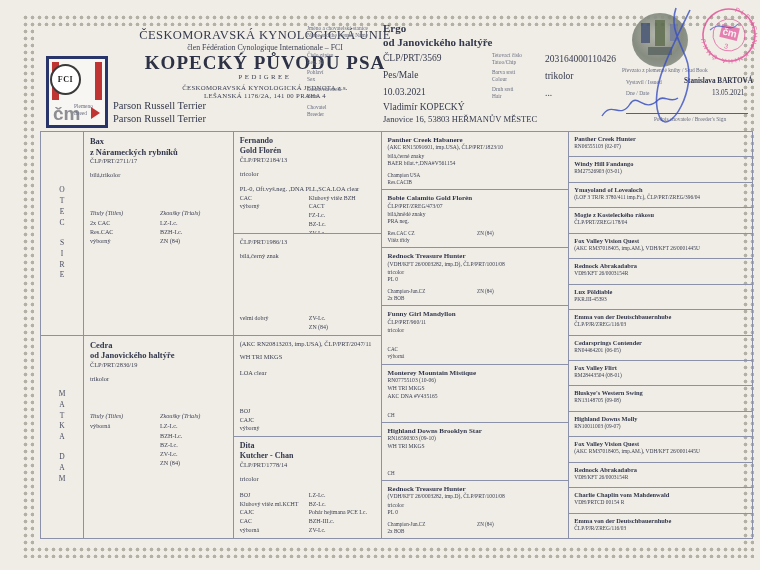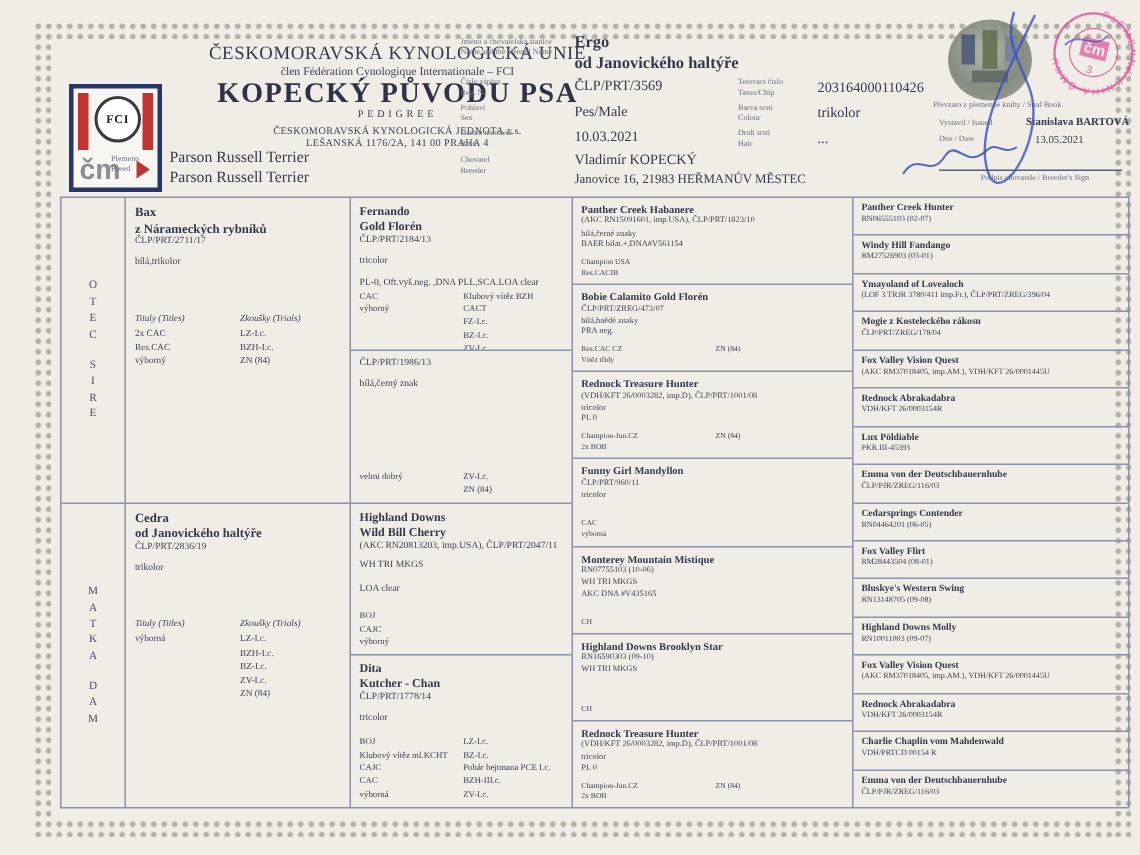--- a/index.html
+++ b/index.html
@@ -14,21 +14,21 @@
   #strip-left{left:22px;top:14px;width:12px;height:544px;}
   #strip-right{left:742px;top:14px;width:12px;height:544px;}
 
   .abs{position:absolute;}
   .ctr{text-align:center;}
 
   
   #logo{left:46px;top:56px;width:62px;height:72px;border:3px solid #27356b;background:#f7f6f2;box-sizing:border-box;}
   #logo .bar{position:absolute;top:3px;width:7px;height:38px;background:#c03434;}
   #logo .bar.l{left:3px;} #logo .bar.r{right:3px;}
-  #logo .fci-circle{position:absolute;left:14px;top:5px;width:27px;height:27px;border:2px solid #3a3a3a;
+  #logo .fci-circle{position:absolute;left:1px;top:5px;width:27px;height:27px;border:2px solid #3a3a3a;
         border-radius:50%;background:#fff;font-size:8px;font-weight:bold;color:#222;
         display:flex;align-items:center;justify-content:center;letter-spacing:.5px;}
   #logo .cmku{position:absolute;left:4px;bottom:2px;font-weight:bold;font-size:19px;color:#8d8d93;
         font-family:"Liberation Sans",sans-serif;line-height:1;}
   #logo .tri{position:absolute;right:5px;bottom:6px;width:0;height:0;border-left:9px solid #c03434;
         border-top:6px solid transparent;border-bottom:6px solid transparent;}
 
   #hdr-org{left:100px;top:28px;width:330px;font-size:12.5px;letter-spacing:.4px;color:#34384c;}
   #hdr-member{left:100px;top:43px;width:330px;font-size:7.8px;}
   #hdr-title{left:100px;top:52px;width:330px;font-size:19px;font-weight:bold;letter-spacing:1px;color:#2e3246;}
@@ -50,21 +50,21 @@
   #lbl-born{left:307px;top:86px;} #val-born{left:383px;top:87px;}
   #lbl-breeder{left:307px;top:104px;} #val-breeder1{left:383px;top:102px;}
   #val-breeder2{left:383px;top:114px;font-size:8.6px;}
 
   #lbl-chip{left:492px;top:52px;}   #val-chip{left:545px;top:54px;}
   #lbl-colour{left:492px;top:69px;} #val-colour{left:545px;top:71px;}
   #lbl-hair{left:492px;top:86px;}   #val-hair{left:545px;top:88px;}
 
   #lbl-studbook{left:622px;top:67px;width:130px;font-size:5.4px;color:#6a6e82;}
   #lbl-issued{left:626px;top:79px;} #val-issued{left:684px;top:77px;font-size:7.2px;font-weight:bold;color:#34384c;}
-  #lbl-date{left:626px;top:90px;}   #val-date{left:690px;top:89px;font-size:7.2px;color:#34384c;}
+  #lbl-date{left:626px;top:90px;}   #val-date{left:712px;top:89px;font-size:7.2px;color:#34384c;}
   #sign-line{left:626px;top:113px;width:122px;border-top:1px solid #5b5f72;}
   #lbl-sign{left:630px;top:116px;width:120px;font-size:5.4px;color:#6a6e82;}
 
   
   #hologram{left:632px;top:13px;width:56px;height:54px;border-radius:50%;overflow:hidden;opacity:.9;
      background:radial-gradient(circle at 45% 40%,#aeb2a6,#7c8277 55%,#989d92);filter:blur(.3px);}
   #hologram .hb{position:absolute;}
   #hologram .h1{left:9px;top:10px;width:9px;height:20px;background:#45536f;}
   #hologram .h2{left:23px;top:7px;width:10px;height:26px;background:#5d6b4d;}
   #hologram .h3{left:38px;top:11px;width:8px;height:17px;background:#6e7890;}
@@ -161,21 +161,21 @@
   <div class="abs flabel" id="lbl-born">
       <div>Datum narození</div>
       <div>Born</div>
     </div>
   <div class="abs fvalue" id="val-born">10.03.2021</div>
   <div class="abs flabel" id="lbl-breeder">
       <div>Chovatel</div>
       <div>Breeder</div>
     </div>
   <div class="abs fvalue" id="val-breeder1">Vladimír KOPECKÝ</div>
-  <div class="abs fvalue" id="val-breeder2">Janovice 16, 21983 HEŘMANŮV MĚSTEC</div>
+  <div class="abs fvalue" id="val-breeder2">Janovice 16, 53803 HEŘMANŮV MĚSTEC</div>
 
   <div class="abs flabel" id="lbl-chip">
       <div>Tetovací číslo</div>
       <div>Tatoo/Chip</div>
     </div>
   <div class="abs fvalue" id="val-chip">203164000110426</div>
   <div class="abs flabel" id="lbl-colour">
       <div>Barva srsti</div>
       <div>Colour</div>
     </div>
@@ -336,24 +336,20 @@
             <div class="fl">
               <div>velmi dobrý</div>
             </div>
             <div class="fr">
               <div>ZV-I.c.</div>
               <div>ZN (84)</div>
             </div>
           </div>
         </div>
         <div class="cell g2">
-          <div class="c-bold">
-            <div>Highland Downs</div>
-            <div>Wild Bill Cherry</div>
-          </div>
           <div class="c-reg">(AKC RN20813203, imp.USA), ČLP/PRT/2047/11</div>
           <div class="c-lines">
             <div>WH TRI MKGS</div>
             <div>LOA clear</div>
           </div>
           <div class="c-foot">
             <div class="fl">
               <div>BOJ</div>
               <div>CAJC</div>
               <div>výborný</div>

